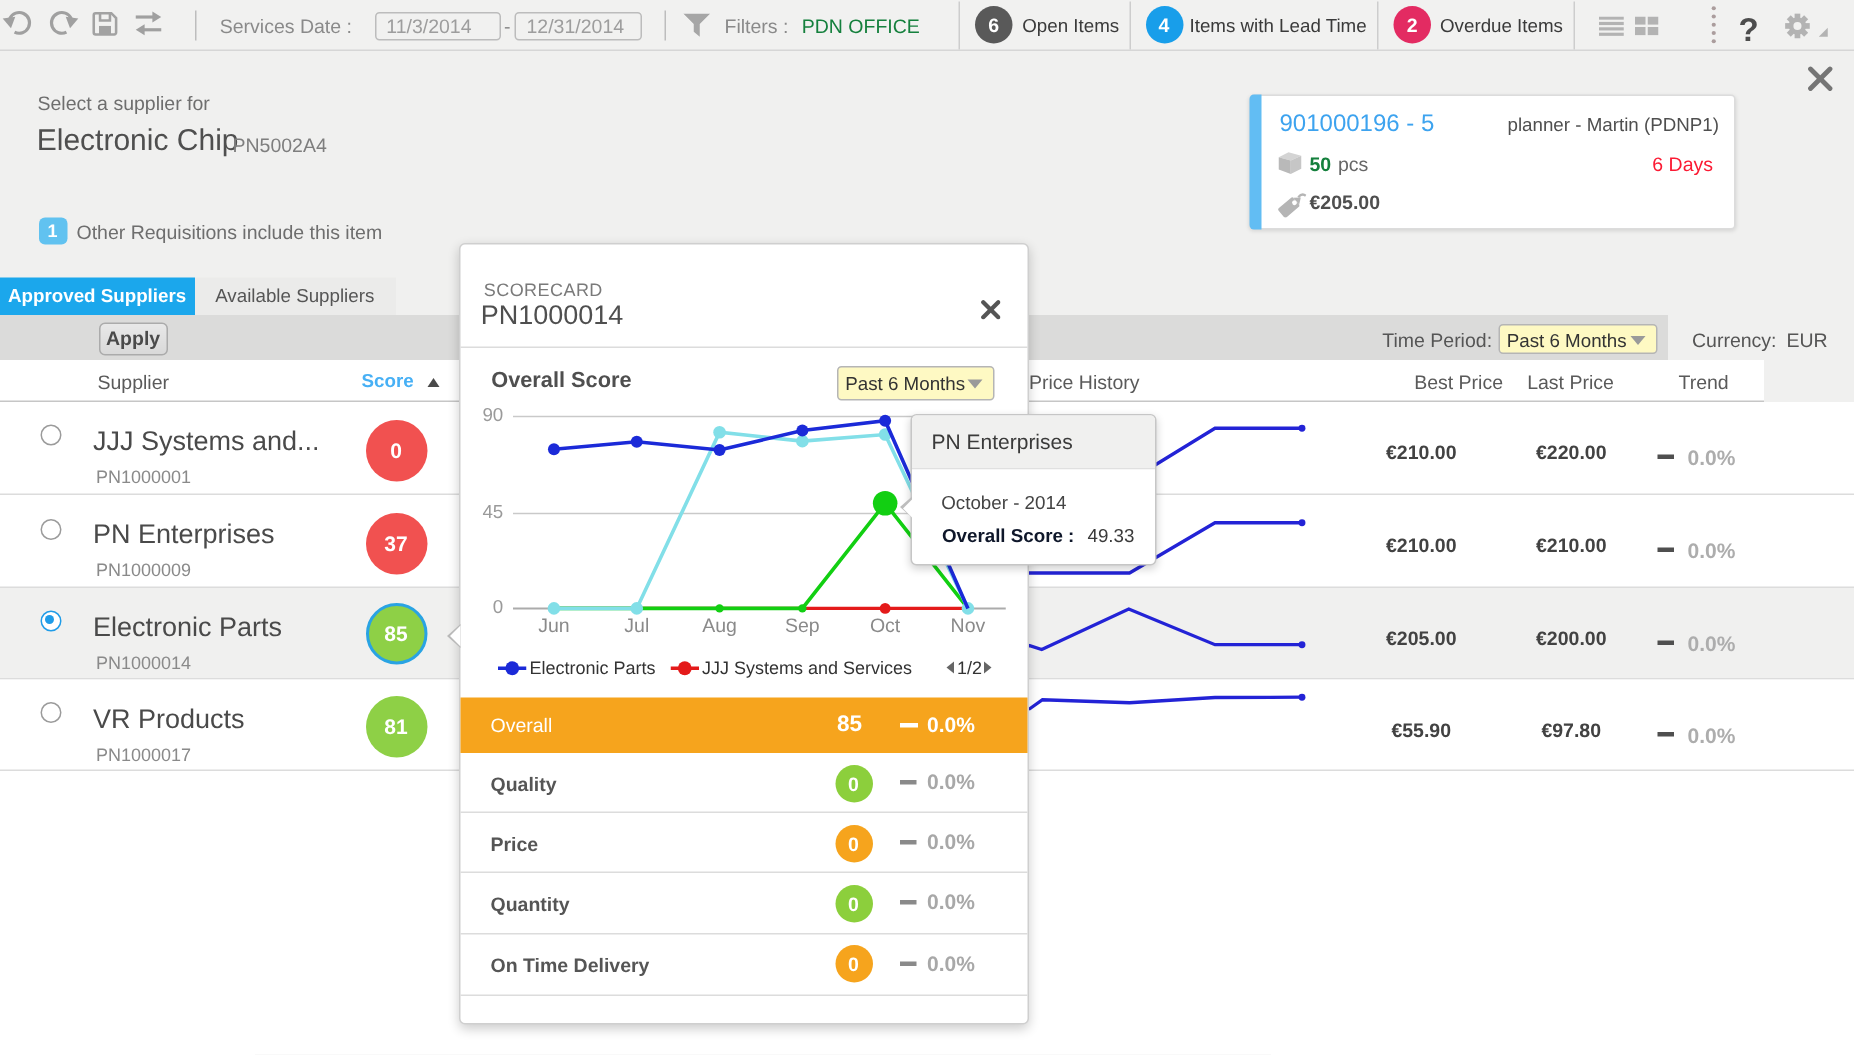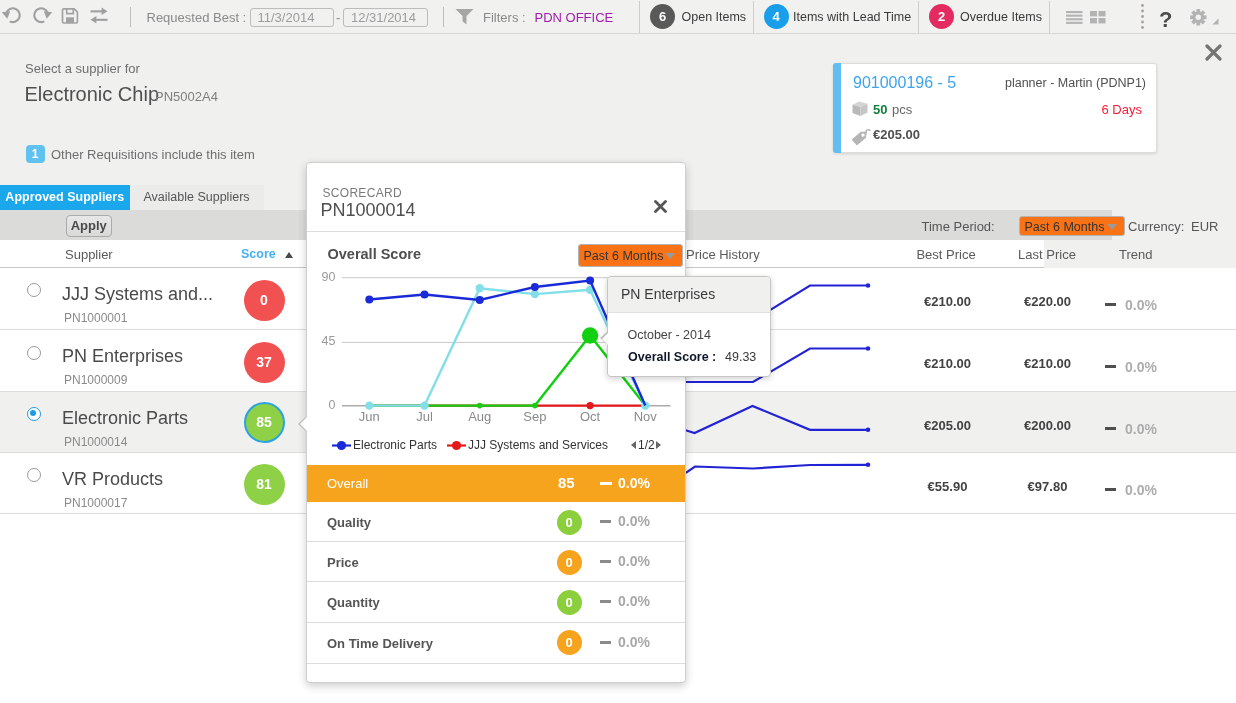--- a/index.html
+++ b/index.html
@@ -10,21 +10,21 @@
     background:#f1f1f0; border-bottom:1px solid #d6d6d6; }
   .sep { position:absolute; top:7px; width:1px; height:20px; background:#bdbdbd; }
   .sepL { position:absolute; top:1px; width:1px; height:32px; background:#cdcdcd; }
   .tb-lab { position:absolute; top:10px; font-size:13px; color:#8a8a8a; }
   .tb-inp { position:absolute; top:8px; height:19px; border:1px solid #bcbcbc; border-radius:3px;
     font-size:13px; color:#9d9d9d; line-height:17px; padding-left:7px; background:#f1f1f0; }
   .badge { position:absolute; top:4px; width:25px; height:25px; border-radius:50%;
     color:#fff; font-size:13px; font-weight:bold; text-align:center; line-height:25px; }
   .tb-item { position:absolute; top:10px; font-size:12.5px; color:#3a3a3a; }
   .tab { position:absolute; top:0; height:25px; font-size:12.5px; line-height:25px; text-align:center; }
-  .dd { position:absolute; background:#f97316; border:1px solid #b5b5b5; border-radius:3px;margin-left:20px; }
+  .dd { position:absolute; background:#fef9c3; border:1px solid #b5b5b5; border-radius:3px; }
   .dd .tx { position:absolute; left:4.5px; top:3px; font-size:12.5px; color:#333; }
   .dd .ar { position:absolute; right:7px; top:8px; width:0; height:0;
     border-left:5.5px solid transparent; border-right:5.5px solid transparent; border-top:6px solid #9a9a9a; }
   .row { position:absolute; left:0; width:1236px; border-bottom:1px solid #dcdcdc; background:#fff;padding-left:34px; }
   .radio { position:absolute; left:27px; width:14px; height:14px; border:1.6px solid #9b9b9b;
     border-radius:50%; background:#fff; }
   .sname { position:absolute; left:62px; font-size:18px; color:#4a4a4a; }
   .spn { position:absolute; left:64px; font-size:12px; color:#8a8a8a; }
   .score { position:absolute; left:243.5px; width:41px; height:41px; border-radius:50%;
     color:#fff; font-weight:bold; font-size:14px; text-align:center; line-height:41px; }
@@ -60,30 +60,30 @@
     </g>
     <rect x="66" y="17.3" width="8" height="5.7" fill="#a2a2a2"></rect>
     <g fill="#a0a0a0">
       <rect x="90.5" y="10.3" width="12" height="2.1"></rect>
       <path d="M101.6 7.6 L107.5 11.3 L101.6 15 Z"></path>
       <rect x="95.5" y="18.8" width="12" height="2.1"></rect>
       <path d="M96.4 16.1 L90.5 19.8 L96.4 23.5 Z"></path>
     </g>
   </svg>
   <div class="sep" style="left:130px"></div>
-  <div class="tb-lab" style="left:146.5px">Requested Best :</div>
+  <div class="tb-lab" style="left:146.5px">Services Date :</div>
   <div class="tb-inp" style="left:249.5px;width:84px">11/3/2014</div>
   <div class="tb-lab" style="left:336px">-</div>
   <div class="tb-inp" style="left:343px;width:85px">12/31/2014</div>
   <div class="sep" style="left:443px"></div>
   <svg class="abs" style="left:455px;top:9px" width="19" height="16" viewBox="0 0 19 16">
     <path d="M0.5 0 H18.5 L11.5 7 V15.5 L7.5 12.2 V7 Z" fill="#a6a6a6"></path>
   </svg>
   <div class="tb-lab" style="left:483px">Filters :</div>
-  <div class="tb-lab" style="left:534.5px;color:#a21caf">PDN OFFICE</div>
+  <div class="tb-lab" style="left:534.5px;color:#15803d">PDN OFFICE</div>
   <div class="sepL" style="left:639px"></div>
   <div class="badge" style="left:650px;background:#595959">6</div>
   <div class="tb-item" style="left:681.5px">Open Items</div>
   <div class="sepL" style="left:753px"></div>
   <div class="badge" style="left:763.5px;background:#189eea">4</div>
   <div class="tb-item" style="left:793px">Items with Lead Time</div>
   <div class="sepL" style="left:918px"></div>
   <div class="badge" style="left:929px;background:#e32b62">2</div>
   <div class="tb-item" style="left:960px">Overdue Items</div>
   <div class="sepL" style="left:1049px"></div>
@@ -165,26 +165,26 @@
 <div id="grayband" style="position:absolute;left:0;top:210px;width:1112px;height:29.5px;background:#dbdbda">
   <div class="abs" style="left:65.5px;top:4.5px;width:46.5px;height:22px;background:linear-gradient(#e8e8e8,#d9d9d9);border:1px solid #ababab;border-radius:4px;font-size:13px;font-weight:bold;color:#4a4a4a;text-align:center;line-height:20px">Apply</div>
   <div class="abs" style="left:921.5px;top:9px;font-size:13px;color:#555">Time Period:</div>
   <div class="dd" style="left:999px;top:6px;width:106px;height:20px">
     <span class="tx" style="top:2.5px">Past 6 Months</span>
       <span class="ar" style="top:7px"></span>
   </div>
   <div class="abs" style="left:1128px;top:9px;font-size:13px;color:#555">Currency:</div>
   <div class="abs" style="left:1191px;top:9px;font-size:13px;color:#555">EUR</div>
 </div>
-<div id="colhead" style="position:absolute;left:0;top:239.5px;width:1044px;height:28px;background:#fff;border-bottom:1px solid #c6c6c6;font-size:13px;color:#5a5a5a">
+<div id="colhead" style="position:absolute;left:0;top:239.5px;width:1176px;height:28px;background:#fff;border-bottom:1px solid #c6c6c6;font-size:13px;color:#5a5a5a">
   <div class="abs" style="left:65px;top:7px">Supplier</div>
   <div class="abs" style="left:241px;top:7px;color:#47b0f5;font-weight:bold;font-size:12.5px">Score</div>
   <span class="abs" style="left:284.5px;top:12px;width:0;height:0;border-left:4px solid transparent;border-right:4px solid transparent;border-bottom:6.5px solid #4a4a4a"></span>
   <div class="abs" style="left:686px;top:7px">Price History</div>
-  <div class="abs" style="left:890px;top:7px;width:112px;text-align:center">Best Price</div>
+  <div class="abs" style="left:890px;top:7px;width:112px;text-align:right">Best Price</div>
   <div class="abs" style="left:991px;top:7px;width:112px;text-align:center">Last Price</div>
   <div class="abs" style="left:1119px;top:7px">Trend</div>
 </div>
 <div id="tablebody" style="position:absolute;left:0;top:267.5px;width:1236px;height:435.5px;background:#fff">
   <div class="row" style="top:0;height:62.5px">
     <div class="radio" style="top:15.5px"></div>
     <div class="sname" style="top:16px">JJJ Systems and...</div>
     <div class="spn" style="top:43px">PN1000001</div>
     <div class="score" style="top:12px;background:#f15150">0</div>
     <div class="price" style="left:890px;top:26px">€210.00</div>

